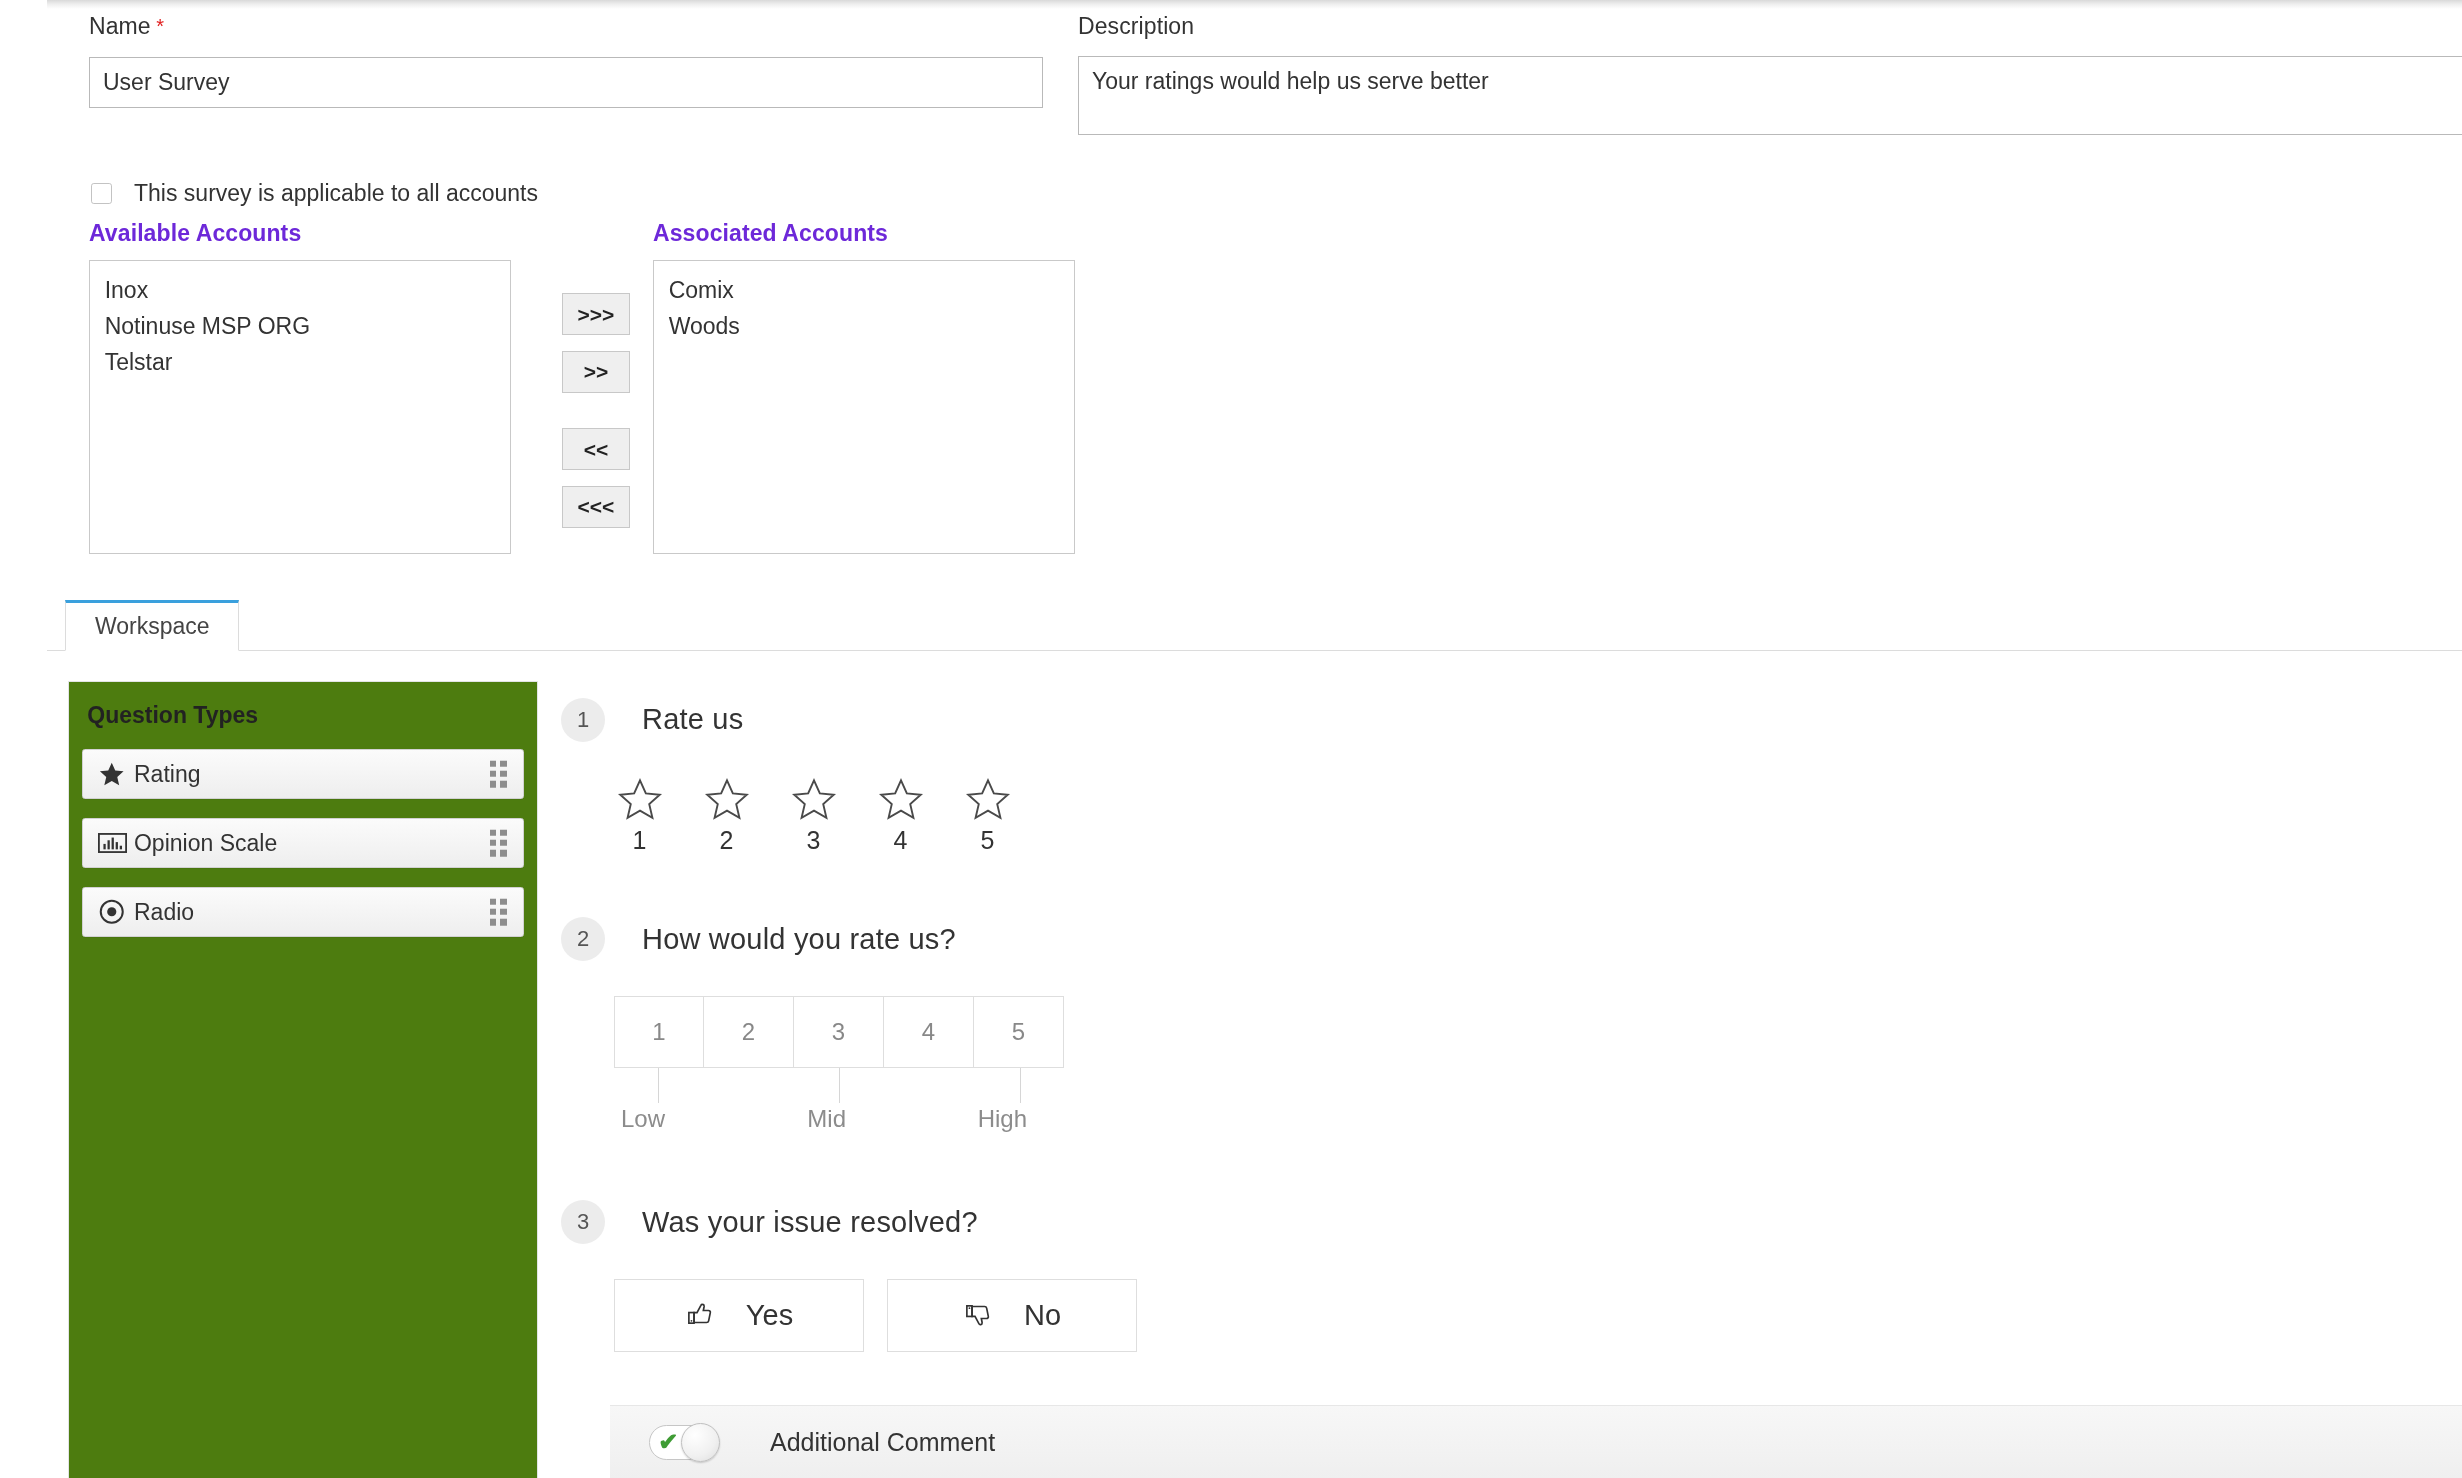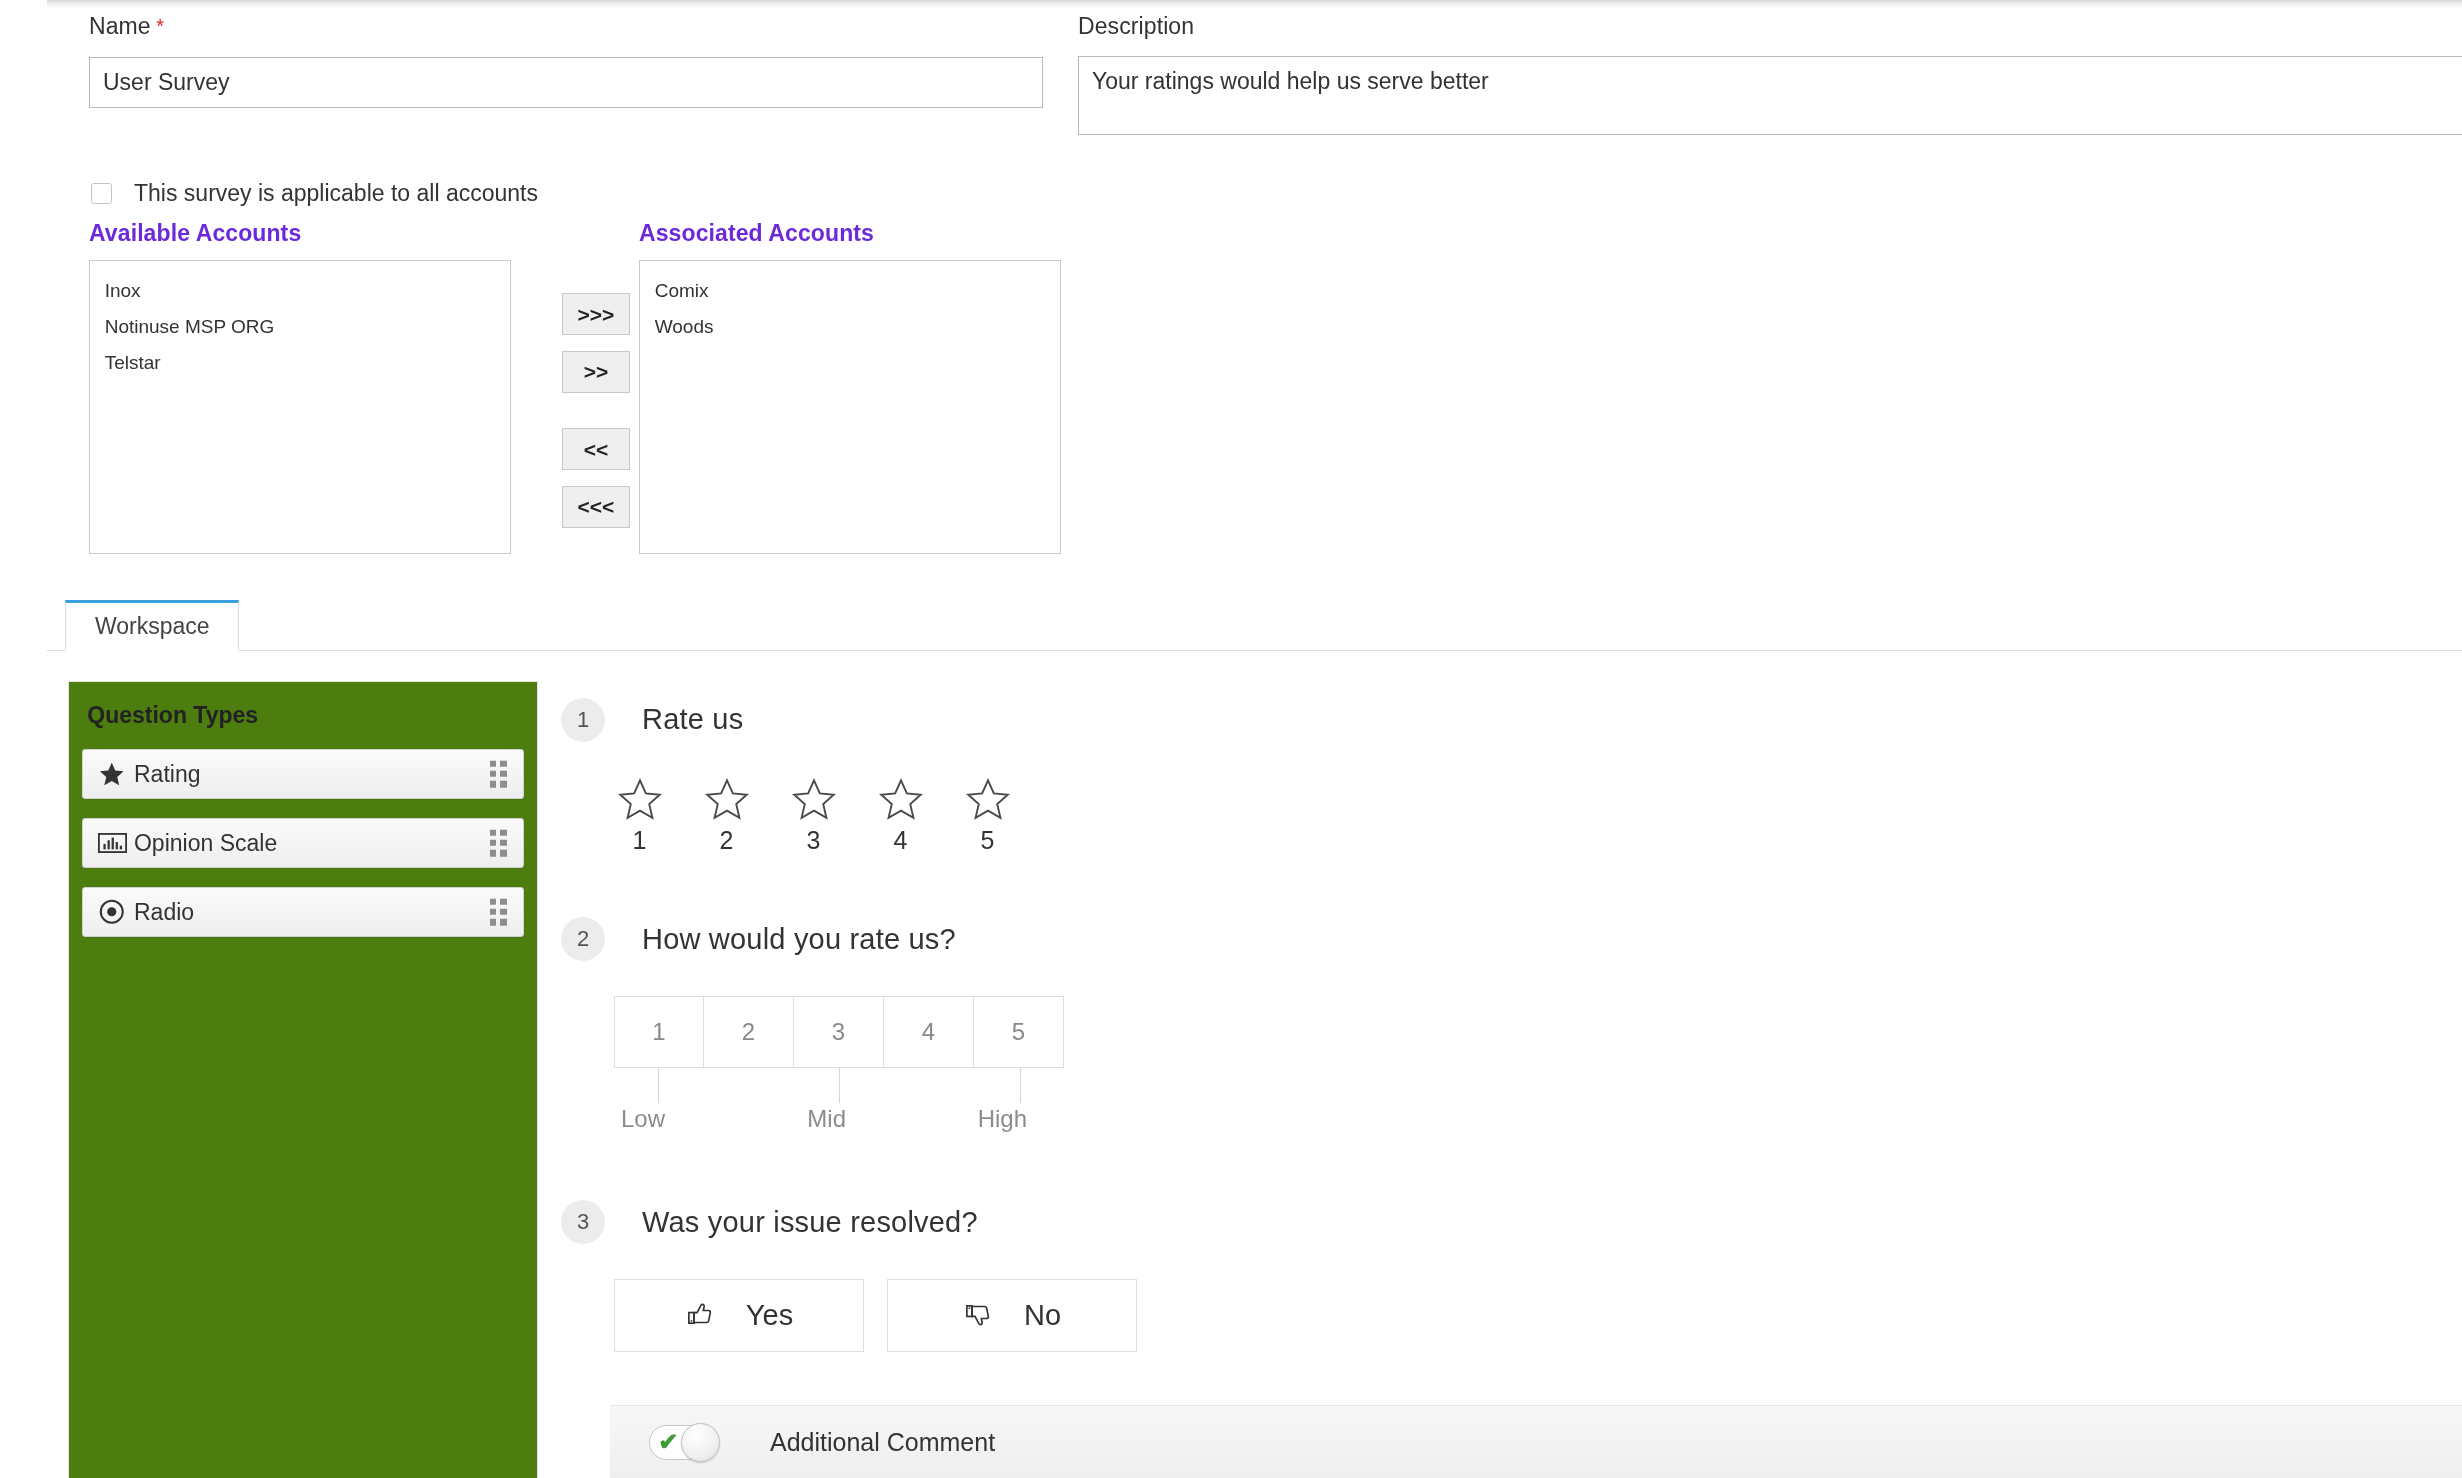--- a/index.html
+++ b/index.html
@@ -84,21 +84,21 @@
     margin-bottom: 13px; letter-spacing: 0.1px;
   }
   .dl-box {
     width: 422px; height: 294px;
     border: 0.9px solid #c9c9c9;
     background: #fff;
     padding: 11px 0 0 0;
     overflow: hidden;
   }
   .dl-item {
-    font-size: 19px; color: #333;
+    font-size: 23px; color: #333;
     padding: 3.7px 0 3.7px 14.7px;
     line-height: 29px;
     cursor: default;
   }
   .dl-btns {
     position: absolute; left: 473px; top: 73px;
     display: flex; flex-direction: column; gap: 15.6px;
   }
   .dl-btn {
     width: 68px; height: 42px;
@@ -301,21 +301,21 @@
       </div>
     </div>
 
     <div class="dl-btns">
       <button class="dl-btn">&gt;&gt;&gt;</button>
       <button class="dl-btn">&gt;&gt;</button>
       <button class="dl-btn gap-top">&lt;&lt;</button>
       <button class="dl-btn">&lt;&lt;&lt;</button>
     </div>
 
-    <div class="dl-col" style="left:550px;">
+    <div class="dl-col" style="left:564px;">
       <div class="dl-title">Associated Accounts</div>
       <div class="dl-box">
         <div class="dl-item">Comix</div>
         <div class="dl-item">Woods</div>
       </div>
     </div>
   </div>
 
   <div class="tabs">
     <div class="tab">

